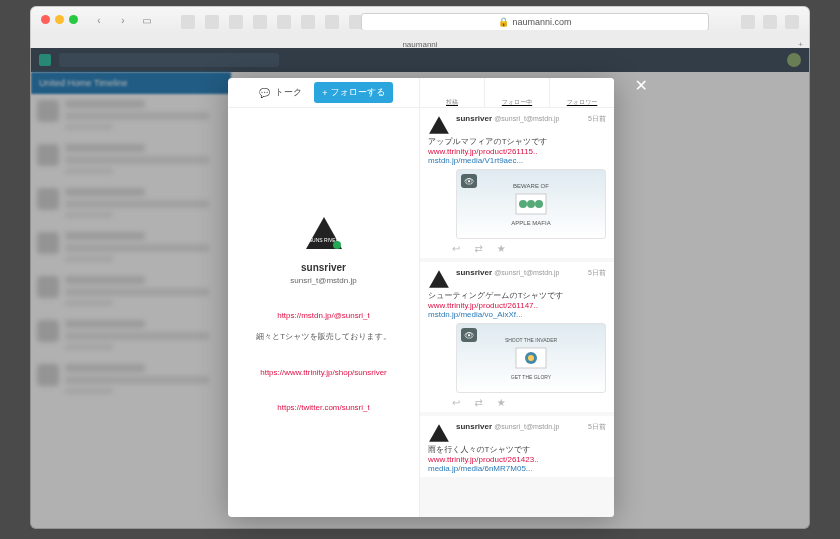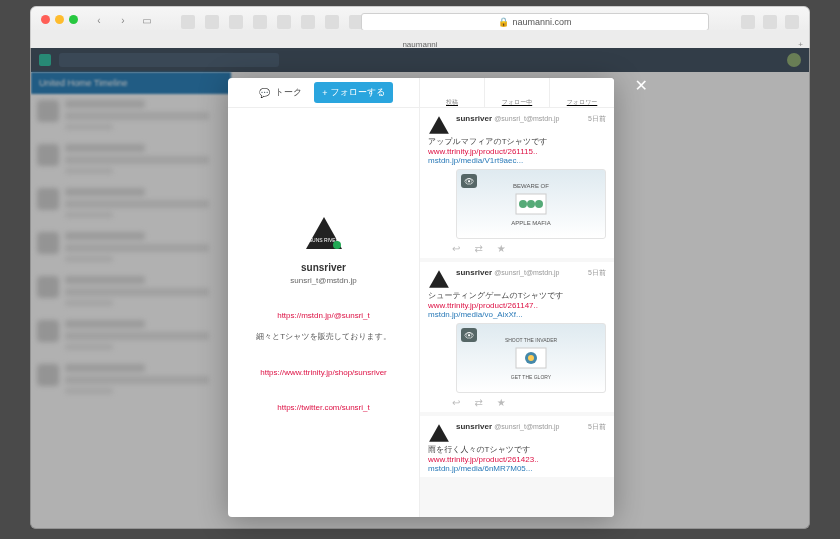--- a/index.html
+++ b/index.html
@@ -323,19 +323,19 @@
             </div>
           <div class="meta">
             <span class="uname">sunsriver</span>
             <span class="uhandle">@sunsri_t@mstdn.jp</span>
           </div>
           <div class="time">5日前</div>
         </div>
         <div class="post-body">
           <div>雨を行く人々のTシャツです</div>
           <a class="link">www.ttrinity.jp/product/261423..</a>
-          <a class="link2">mstdn.jp/media/6nMR7M05...</a>
+          <a class="link2">media.jp/media/6nMR7M05...</a>
         </div>
       </div>
 
     </div>
   </div>
 </div>
 
 </body></html>

